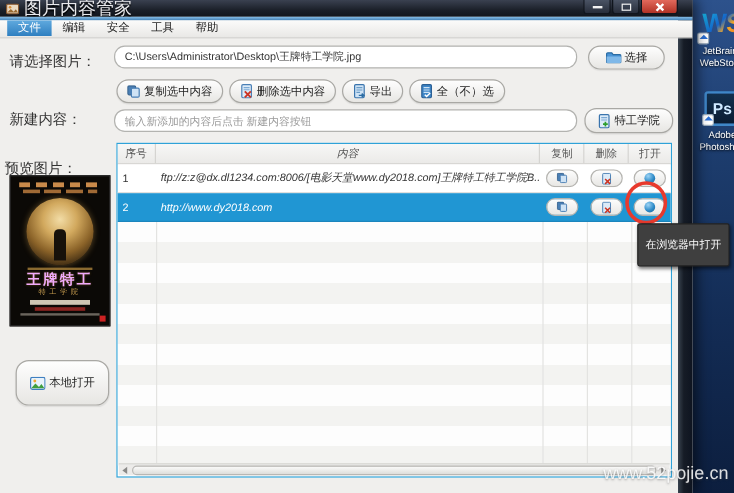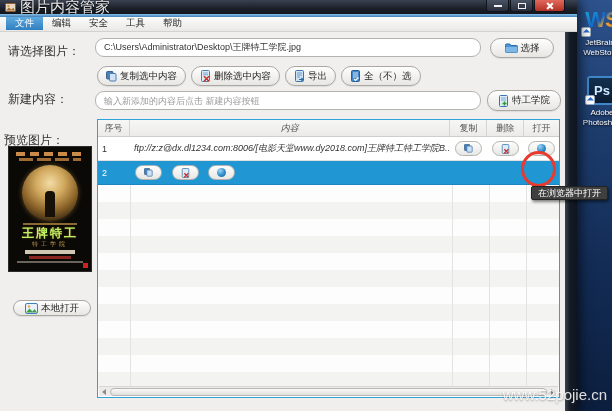--- a/index.html
+++ b/index.html
@@ -96,32 +96,32 @@
   .poster { position:absolute; left:8px; top:146px; width:84px; height:126px; background:#0b0906;
             border:1px solid #2a2a2a; overflow:hidden; }
   .p-credits1 { height:4px; margin:5px 7px 0; background:repeating-linear-gradient(90deg,#c98a4a 0 9px,transparent 9px 14px); }
   .p-credits2 { height:3px; margin:2px 10px 0; background:repeating-linear-gradient(90deg,#a06a35 0 14px,transparent 14px 18px); }
   .p-circle { width:56px; height:56px; margin:4px auto 2px; border-radius:50%; position:relative;
               background:radial-gradient(circle at 50% 32%,#f2dca6 0%,#d2a95e 30%,#8a6228 60%,#2a1d0d 88%);
               box-shadow:0 0 5px rgba(220,170,80,.4); }
   .p-circle::after { content:""; position:absolute; left:23px; bottom:4px; width:10px; height:26px;
                      background:#17110a; border-radius:4px 4px 0 0; }
   .p-topline { height:2px; margin:0 14px 2px; background:#8a6a30; }
-  .p-title { text-align:center; color:#bef264; font-size:12px; font-weight:bold; letter-spacing:2px;
+  .p-title { text-align:center; color:#f0abfc; font-size:12px; font-weight:bold; letter-spacing:2px;
              line-height:13px; text-shadow:0 0 2px #6a4a12; }
   .p-sub { text-align:center; color:#c59b4e; font-size:6px; letter-spacing:3px; line-height:8px; }
   .p-bar-light { height:4px; margin:2px 16px 0; background:#cfc6b4; }
   .p-bar-red { height:3px; margin:2px 20px 0; background:#8a2420; }
   .p-bar-tiny { height:2px; margin:2px 8px 0; background:#6a655c; }
   .p-rating { position:absolute; right:3px; bottom:3px; width:5px; height:5px; background:#c22; }
 
   
   .red-circle { position:absolute; left:521px; top:151px; width:35px; height:36px; border:3px solid #e83a2d;
                 border-radius:50%; z-index:40; }
-  .tooltip { position:absolute; left:531px; top:186px; height:14px; padding:0 6px; display:flex; align-items:center;
+  .tooltip { position:absolute; left:531px; top:186px; height:36px; padding:0 6px; display:flex; align-items:center;
              background:#3f3f3f; border:1px solid #232323; border-radius:2px; color:#fff; font-size:9px;
              box-shadow:1px 2px 3px rgba(0,0,0,.5); z-index:50; white-space:nowrap; }
   .watermark { position:absolute; right:5px; bottom:8px; text-align:right; z-index:60;
                color:rgba(255,255,255,.85); text-shadow:0 1px 2px rgba(60,60,60,.45); }
   .wm1 { font-size:19px; letter-spacing:1px; }
   .wm2 { font-size:15px;margin-top:27px; }
 
   svg { display:block; }
 </style>
 </head>
@@ -277,20 +277,21 @@
           </div>
         <div class="td c-open">
             <span class="mini-btn">
               <span class="orb"></span>
             </span>
           </div>
       </div>
 
       <div class="trow row-2">
         <div class="td c-idx">2</div>
+        <div class="td c-content">http://www.dy2018.com</div>
         <div class="td c-act">
             <span class="mini-btn">
               <svg width="9" height="9" viewBox="0 0 11 11">
                 <rect x="0.5" y="0.5" width="6.5" height="7.5" rx="1" fill="#4a7fb5" stroke="#39648f"></rect>
                 <rect x="3.5" y="2.5" width="6.5" height="7.5" rx="1" fill="#cfe3f5" stroke="#4a7fb5"></rect>
               </svg>
             </span>
           </div>
         <div class="td c-act">
             <span class="mini-btn">
@@ -330,21 +331,21 @@
       <div class="p-circle"></div>
       <div class="p-topline"></div>
       <div class="p-title">王牌特工</div>
       <div class="p-sub">特工学院</div>
       <div class="p-bar-light"></div>
       <div class="p-bar-red"></div>
       <div class="p-bar-tiny"></div>
       <div class="p-rating"></div>
     </div>
 
-    <div class="btn abs" style="left:13px; top:300px; width:78px; height:16px; border-radius:11px;">
+    <div class="btn abs" style="left:13px; top:300px; width:78px; height:38px; border-radius:11px;">
       <span>
           <svg width="13" height="11" viewBox="0 0 13 11">
             <rect x="0.5" y="0.5" width="12" height="10" rx="1.5" fill="#e8f2fb" stroke="#3f7fc0"></rect>
             <circle cx="4" cy="3.5" r="1.2" fill="#f0a830"></circle>
             <path d="M1 9.5l3.5-4 3 3 2-2.5 2.5 3.5z" fill="#3f9e3f"></path>
           </svg>
         </span>
       <span>本地打开</span>
     </div>
   </div>

